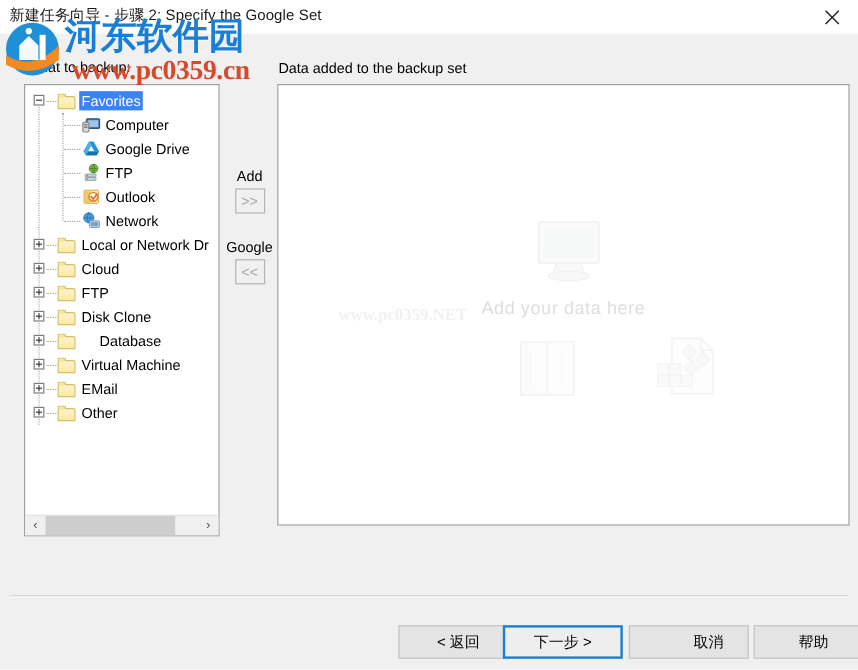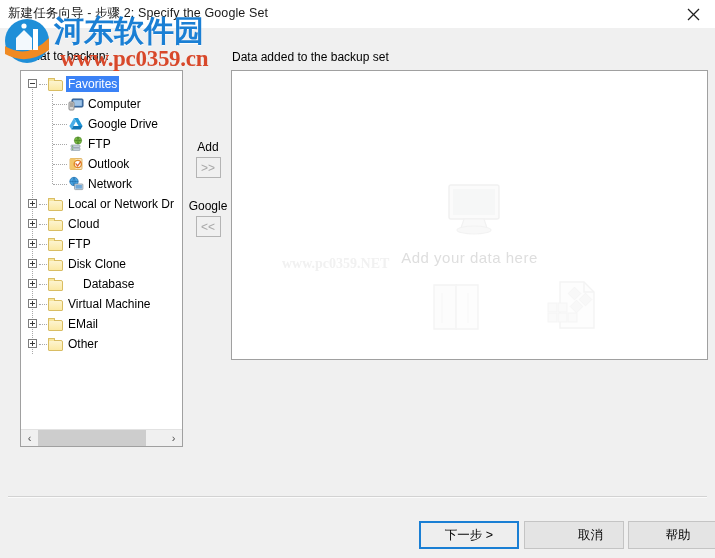--- a/index.html
+++ b/index.html
@@ -215,21 +215,21 @@
   }
   .mid-gap { height: 21px; }
 
   
   .right-head {
     position: absolute; left: 232px; top: 50px;
     font-size: 12px; color: #000;
   }
   .right-panel {
     position: absolute; left: 231px; top: 70px;
-    width: 477px; height: 290px;
+    width: 477px; height: 368px;
     background: #ffffff;
     border: 1px solid #a0a0a0;
     overflow: hidden;
   }
   .placeholder {
     position: absolute; left: 0; top: 0;
     width: 475px; height: 375px;
   }
   .ph-text {
     position: absolute;
@@ -514,20 +514,21 @@
   </div>
 
   <div class="opt-row">
     
     
     
     
   </div>
 
   <div class="divider"></div>
+  <div class="footer-btn b-back">&lt; 返回</div>
   <div class="footer-btn primary b-next">下一步 &gt;</div>
   <div class="footer-btn b-cancel">取消</div>
   <div class="footer-btn b-help">帮助</div>
 
   <div class="watermark">
     <svg class="wm-logo" viewBox="0 0 50 50">
       <circle cx="25" cy="25" r="22" fill="#1f8fd8"></circle>
       <path d="M3 30 Q25 44 47 22 L47 34 Q25 50 3 38 Z" fill="#f08a22"></path>
       <path d="M14 34 L14 22 L22 14 L30 22 L30 34 Z" fill="#ffffff" opacity="0.95"></path>
       <rect x="31" y="13" width="5" height="21" fill="#ffffff"></rect>

